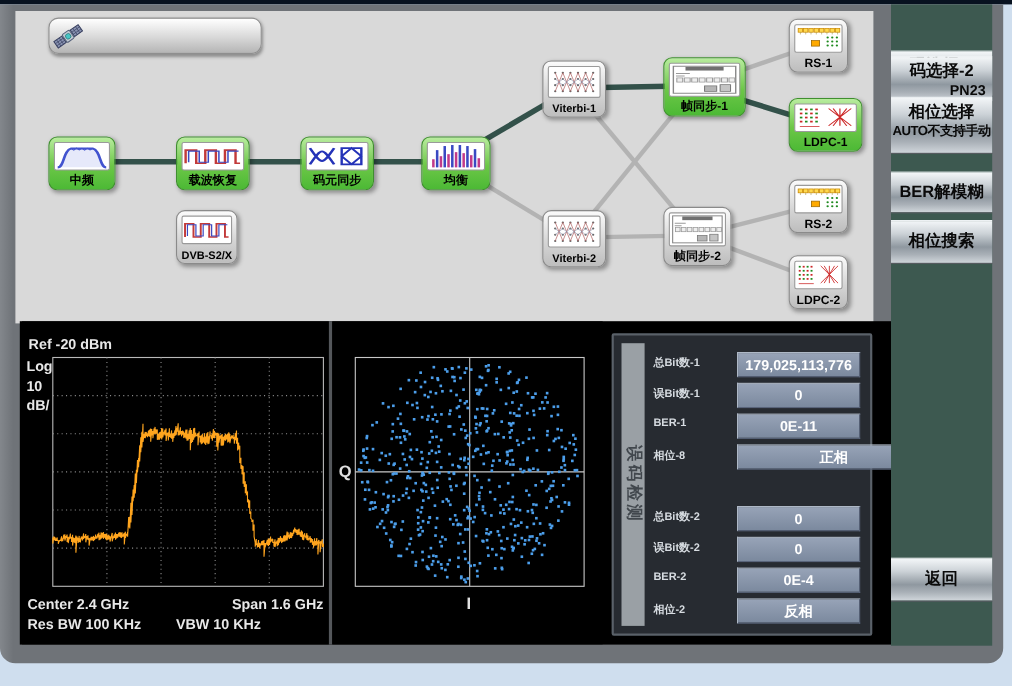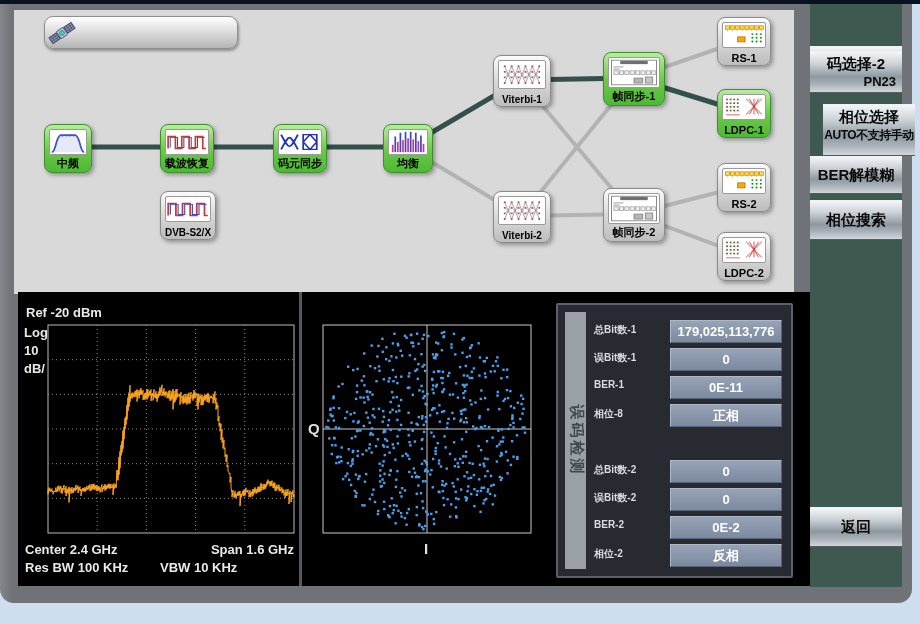--- a/index.html
+++ b/index.html
@@ -20,21 +20,21 @@
   .title-badge{
     position:absolute;left:30px;top:6px;width:192px;height:31px;
     background:linear-gradient(180deg,#ffffff,#d8d8d8 55%,#b5b5b5);
     border:1px solid #8f8f8f;border-radius:9px;
     box-shadow:1px 2px 3px rgba(0,0,0,.35);
     display:flex;align-items:center;
   }
   .title-badge .sat{width:30px;height:28px;margin-left:2px;flex:0 0 auto;}
   .title-badge span{font-weight:bold;font-size:15px;color:#0d0d0d;margin-left:-2px;white-space:nowrap;}
   .node{position:absolute;border-radius:8px;box-shadow:2px 2px 4px rgba(0,0,0,.35);}
-  .node.active{background:linear-gradient(180deg,#b9ec9f,#6cc747 55%,#4cb935);border:1px solid #3f8f2f;}
+  .node.active{background:linear-gradient(180deg,#b9ec9f,#6cc747 55%,#4cb935);border:1px solid #3f8f2f;padding-left:13px;}
   .node.inactive{background:linear-gradient(180deg,#fbfbfb,#d6d6d6 55%,#bdbdbd);border:1px solid #8a8a8a;}
   .node .icon-box{position:absolute;left:4px;right:4px;top:4px;bottom:17px;background:#ffffff;border:1px solid #9a9a9a;border-radius:2px;overflow:hidden;}
   .node .node-label{position:absolute;left:0;right:0;bottom:1px;text-align:center;font-weight:bold;font-size:11px;color:#000;white-space:nowrap;}
   .node .node-label.small{font-size:10px;}
   
   .bottom-strip{position:absolute;left:18px;top:288px;width:810px;height:294px;background:#000;}
   .panel-divider{position:absolute;left:281px;top:0;width:3px;height:294px;background:#54575b;}
   .spec-svg,.const-svg{position:absolute;top:0;}
   
   .ber-box{
@@ -990,44 +990,44 @@
         <span>误码检测</span>
       </div>
       <div id="ber-rows">
           <div class="ber-row-label" style="top: 18px;">总Bit数-1</div>
           <div class="ber-row-value" style="top: 15px;">179,025,113,776</div>
           <div class="ber-row-label" style="top: 46px;">误Bit数-1</div>
           <div class="ber-row-value" style="top: 43px;">0</div>
           <div class="ber-row-label" style="top: 74px;">BER-1</div>
           <div class="ber-row-value" style="top: 71px;">0E-11</div>
           <div class="ber-row-label" style="top: 102px;">相位-8</div>
-          <div class="ber-row-value" style="top: 99px;">正相</div>
+          <div class="ber-row-value" style="top: 99px; padding-left: 32px;">正相</div>
           <div class="ber-row-label" style="top: 158px;">总Bit数-2</div>
           <div class="ber-row-value" style="top: 155px;">0</div>
           <div class="ber-row-label" style="top: 186px;">误Bit数-2</div>
           <div class="ber-row-value" style="top: 183px;">0</div>
           <div class="ber-row-label" style="top: 214px;">BER-2</div>
-          <div class="ber-row-value" style="top: 211px;">0E-2</div>
+          <div class="ber-row-value" style="top: 211px;">0E-4</div>
           <div class="ber-row-label" style="top: 242px;">相位-2</div>
           <div class="ber-row-value" style="top: 239px;">反相</div>
         </div>
     </div>
   </div>
 
   <div class="sidebar">
     <div id="sidebar-buttons">
         <div class="sb-btn" style="top: 0px; height: 40px; margin-top: 42px;">
           <span class="lbl">码选择-1</span>
           <span class="sub right">PN23</span>
         </div>
         <div class="sb-btn" style="top: 47px; height: 40px;">
           <span class="lbl">码选择-2</span>
           <span class="sub right">PN23</span>
         </div>
-        <div class="sb-btn" style="top: 100px; height: 50px; margin-left: 13px;">
+        <div class="sb-btn" style="top: 84px; height: 50px;">
           <span class="lbl">相位选择</span>
           <span class="sub center">AUTO不支持手动</span>
         </div>
         <div class="sb-btn single" style="top: 152px; height: 36px; line-height: 36px;">
           <span class="lbl">BER解模糊</span>
         </div>
         <div class="sb-btn single" style="top: 196px; height: 38px; line-height: 38px;">
           <span class="lbl">相位搜索</span>
         </div>
       </div>

